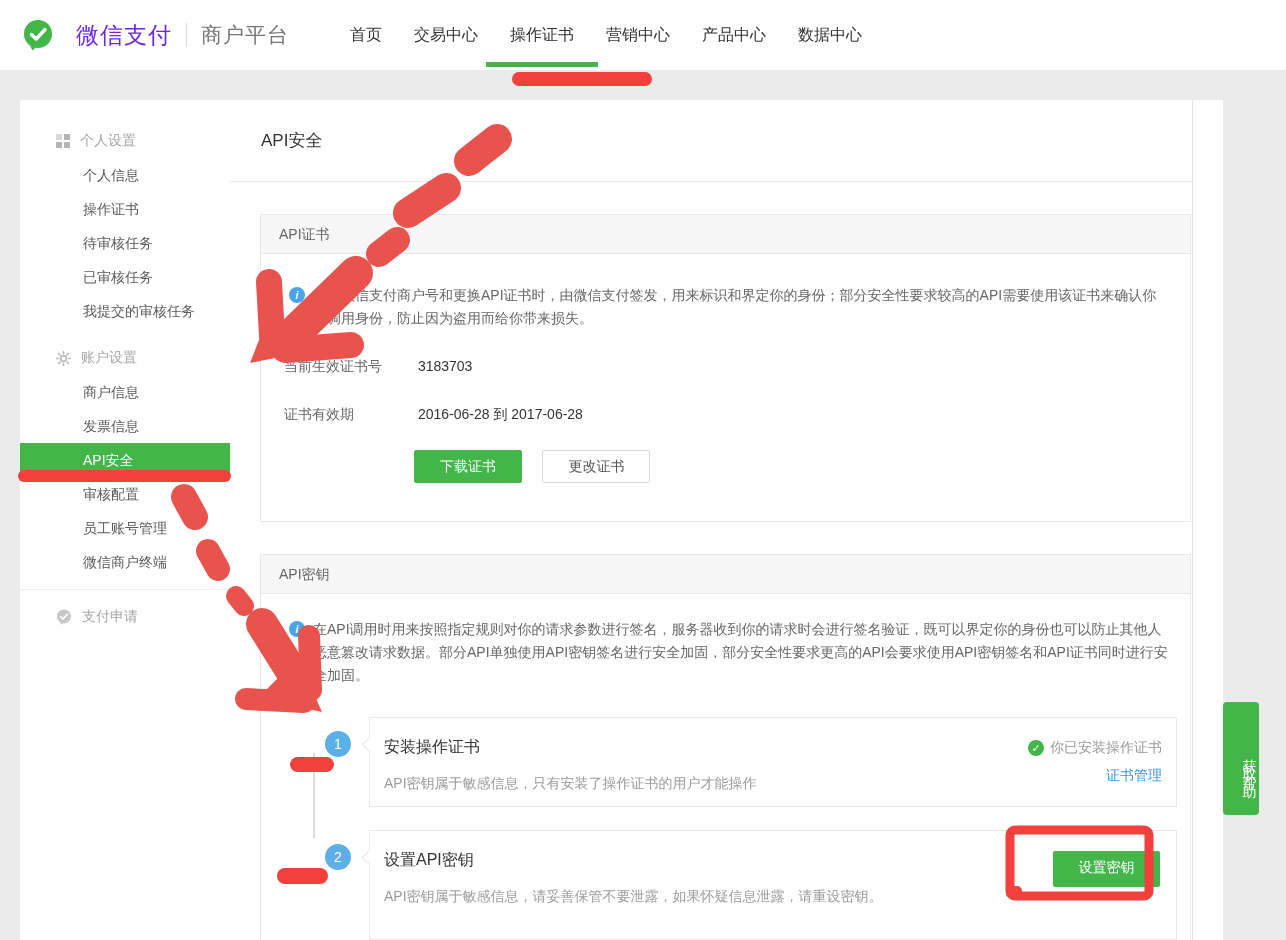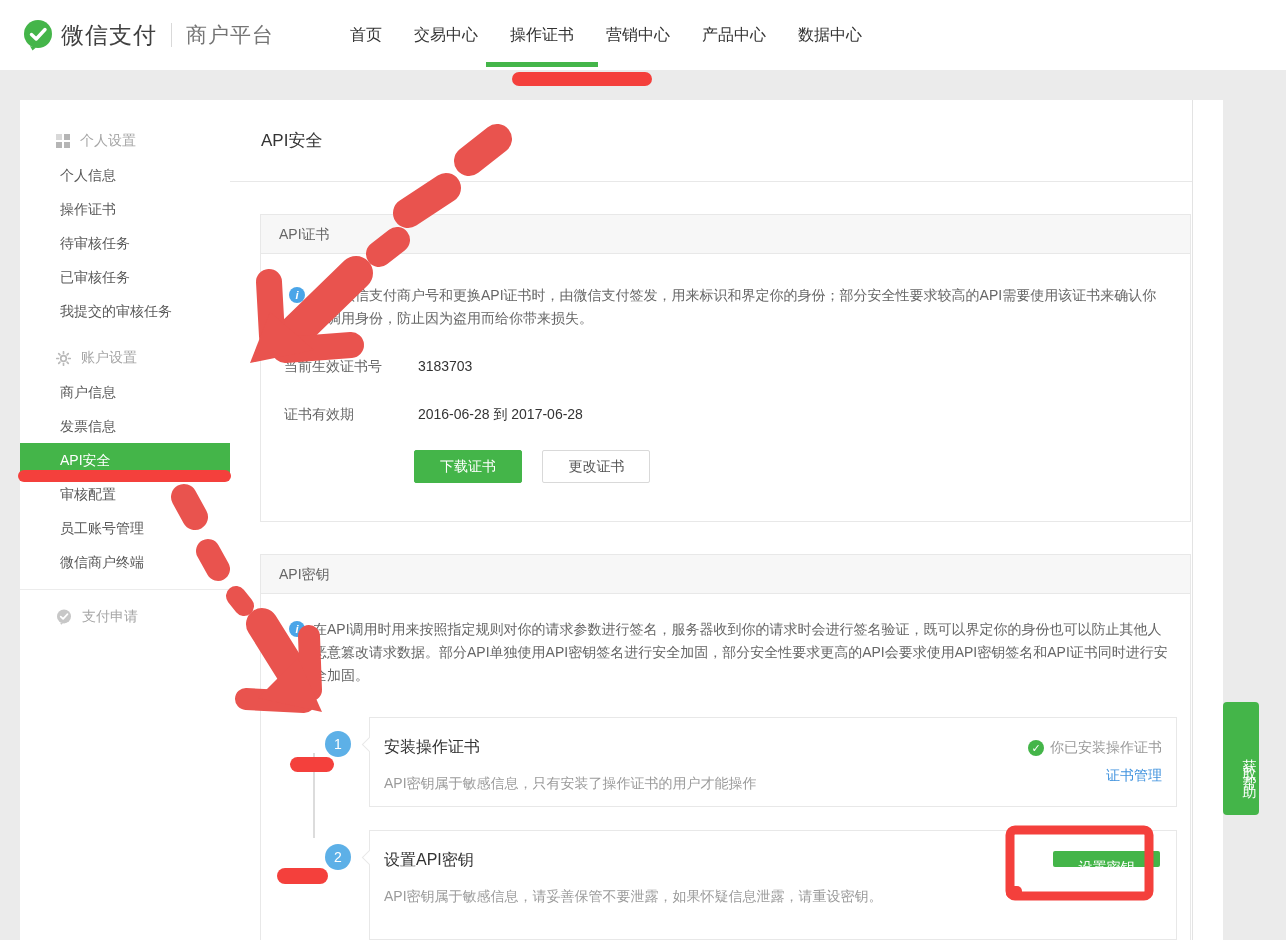--- a/index.html
+++ b/index.html
@@ -10,37 +10,37 @@
     -webkit-font-smoothing:antialiased;
   }
   :root{
     --green:#44b549;
     --border:#e8e8e8;
   }
   
   .header{position:absolute;left:0;top:0;width:1286px;height:70px;background:#fff;z-index:2;}
   .logo{position:absolute;left:22px;top:0;height:70px;display:flex;align-items:center;}
   .logo-icon{width:32px;height:32px;}
-  .logo-title{font-size:23px;color:#404040;margin-left:7px;letter-spacing:1px;}
+  .logo-title{font-size:23px;color:#6d28d9;margin-left:22px;letter-spacing:1px;}
   .logo-sep{width:1px;height:24px;background:#d9d9d9;margin:0 14px;}
   .logo-sub{font-size:21px;color:#757575;letter-spacing:1px;}
   .nav{position:absolute;left:350px;top:0;height:70px;display:flex;gap:32px;}
   .nav-item{position:relative;font-size:16px;color:#333;line-height:70px;height:70px;cursor:pointer;white-space:nowrap;}
   .nav-item.active::after{
     content:"";position:absolute;left:50%;bottom:3px;transform:translateX(-50%);
     width:112px;height:5px;background:var(--green);
   }
   
   .sidebar{
     position:absolute;left:20px;top:100px;width:228px;height:840px;background:#fff;
     border-right:1px solid #e4e4e4;box-sizing:border-box;padding-top:24px;z-index:1;
   }
   .side-section + .side-section{margin-top:13px;}
   .side-header{height:34px;display:flex;align-items:center;gap:10px;padding-left:36px;font-size:14px;color:#a6a6a6;}
-  .side-item{height:34px;line-height:34px;padding-left:40px;font-size:14px;color:#595959;cursor:pointer;}
+  .side-item{height:34px;line-height:34px;padding-left:63px;font-size:14px;color:#595959;cursor:pointer;}
   .side-item.active{background:var(--green);color:#fff;}
   .side-divider{border-top:1px solid #ececec;margin:10px 0;}
   
   .main{
     position:absolute;left:230px;top:100px;width:963px;height:840px;background:#fff;
     box-sizing:border-box;border-right:1px solid #e3e3e3;z-index:1;
   }
   .white-strip{position:absolute;left:1193px;top:100px;width:30px;height:840px;background:#fff;z-index:0;}
   .page-title-row{height:81px;border-bottom:1px solid var(--border);display:flex;align-items:center;padding-left:31px;}
   .page-title{font-size:17px;color:#333;}
@@ -75,21 +75,21 @@
   .step-num{
     position:absolute;left:-45px;top:13px;width:26px;height:26px;border-radius:50%;
     background:#5db0e7;color:#fff;font-size:14px;line-height:26px;text-align:center;
   }
   .step-title{margin:19px 0 0 14px;font-size:16px;color:#333;}
   .step-desc{margin:17px 0 0 14px;font-size:14px;color:#9b9b9b;}
   .step-status{position:absolute;right:14px;top:21px;display:flex;align-items:center;gap:6px;font-size:14px;color:#999;}
   .check-icon{width:16px;height:16px;border-radius:50%;background:var(--green);color:#fff;font-size:11px;line-height:16px;text-align:center;}
   .step-link{position:absolute;right:14px;top:49px;font-size:14px;color:#4193de;cursor:pointer;}
   .step-btn{
-    position:absolute;right:16px;top:20px;width:107px;height:16px;line-height:32px;text-align:center;
+    position:absolute;right:16px;top:20px;width:107px;height:36px;line-height:32px;text-align:center;
     background:var(--green);color:#fff;font-size:14px;border-radius:2px;cursor:pointer;
   }
   
   .help-tab{
     position:absolute;left:1223px;top:702px;width:36px;height:113px;background:var(--green);
     border-radius:4px;color:#fff;font-size:14px;z-index:3;cursor:pointer;
     display:flex;align-items:flex-start;justify-content:center;
     writing-mode:vertical-rl;text-orientation:upright;letter-spacing:9px;padding-top:13px;box-sizing:border-box;
   }
   

